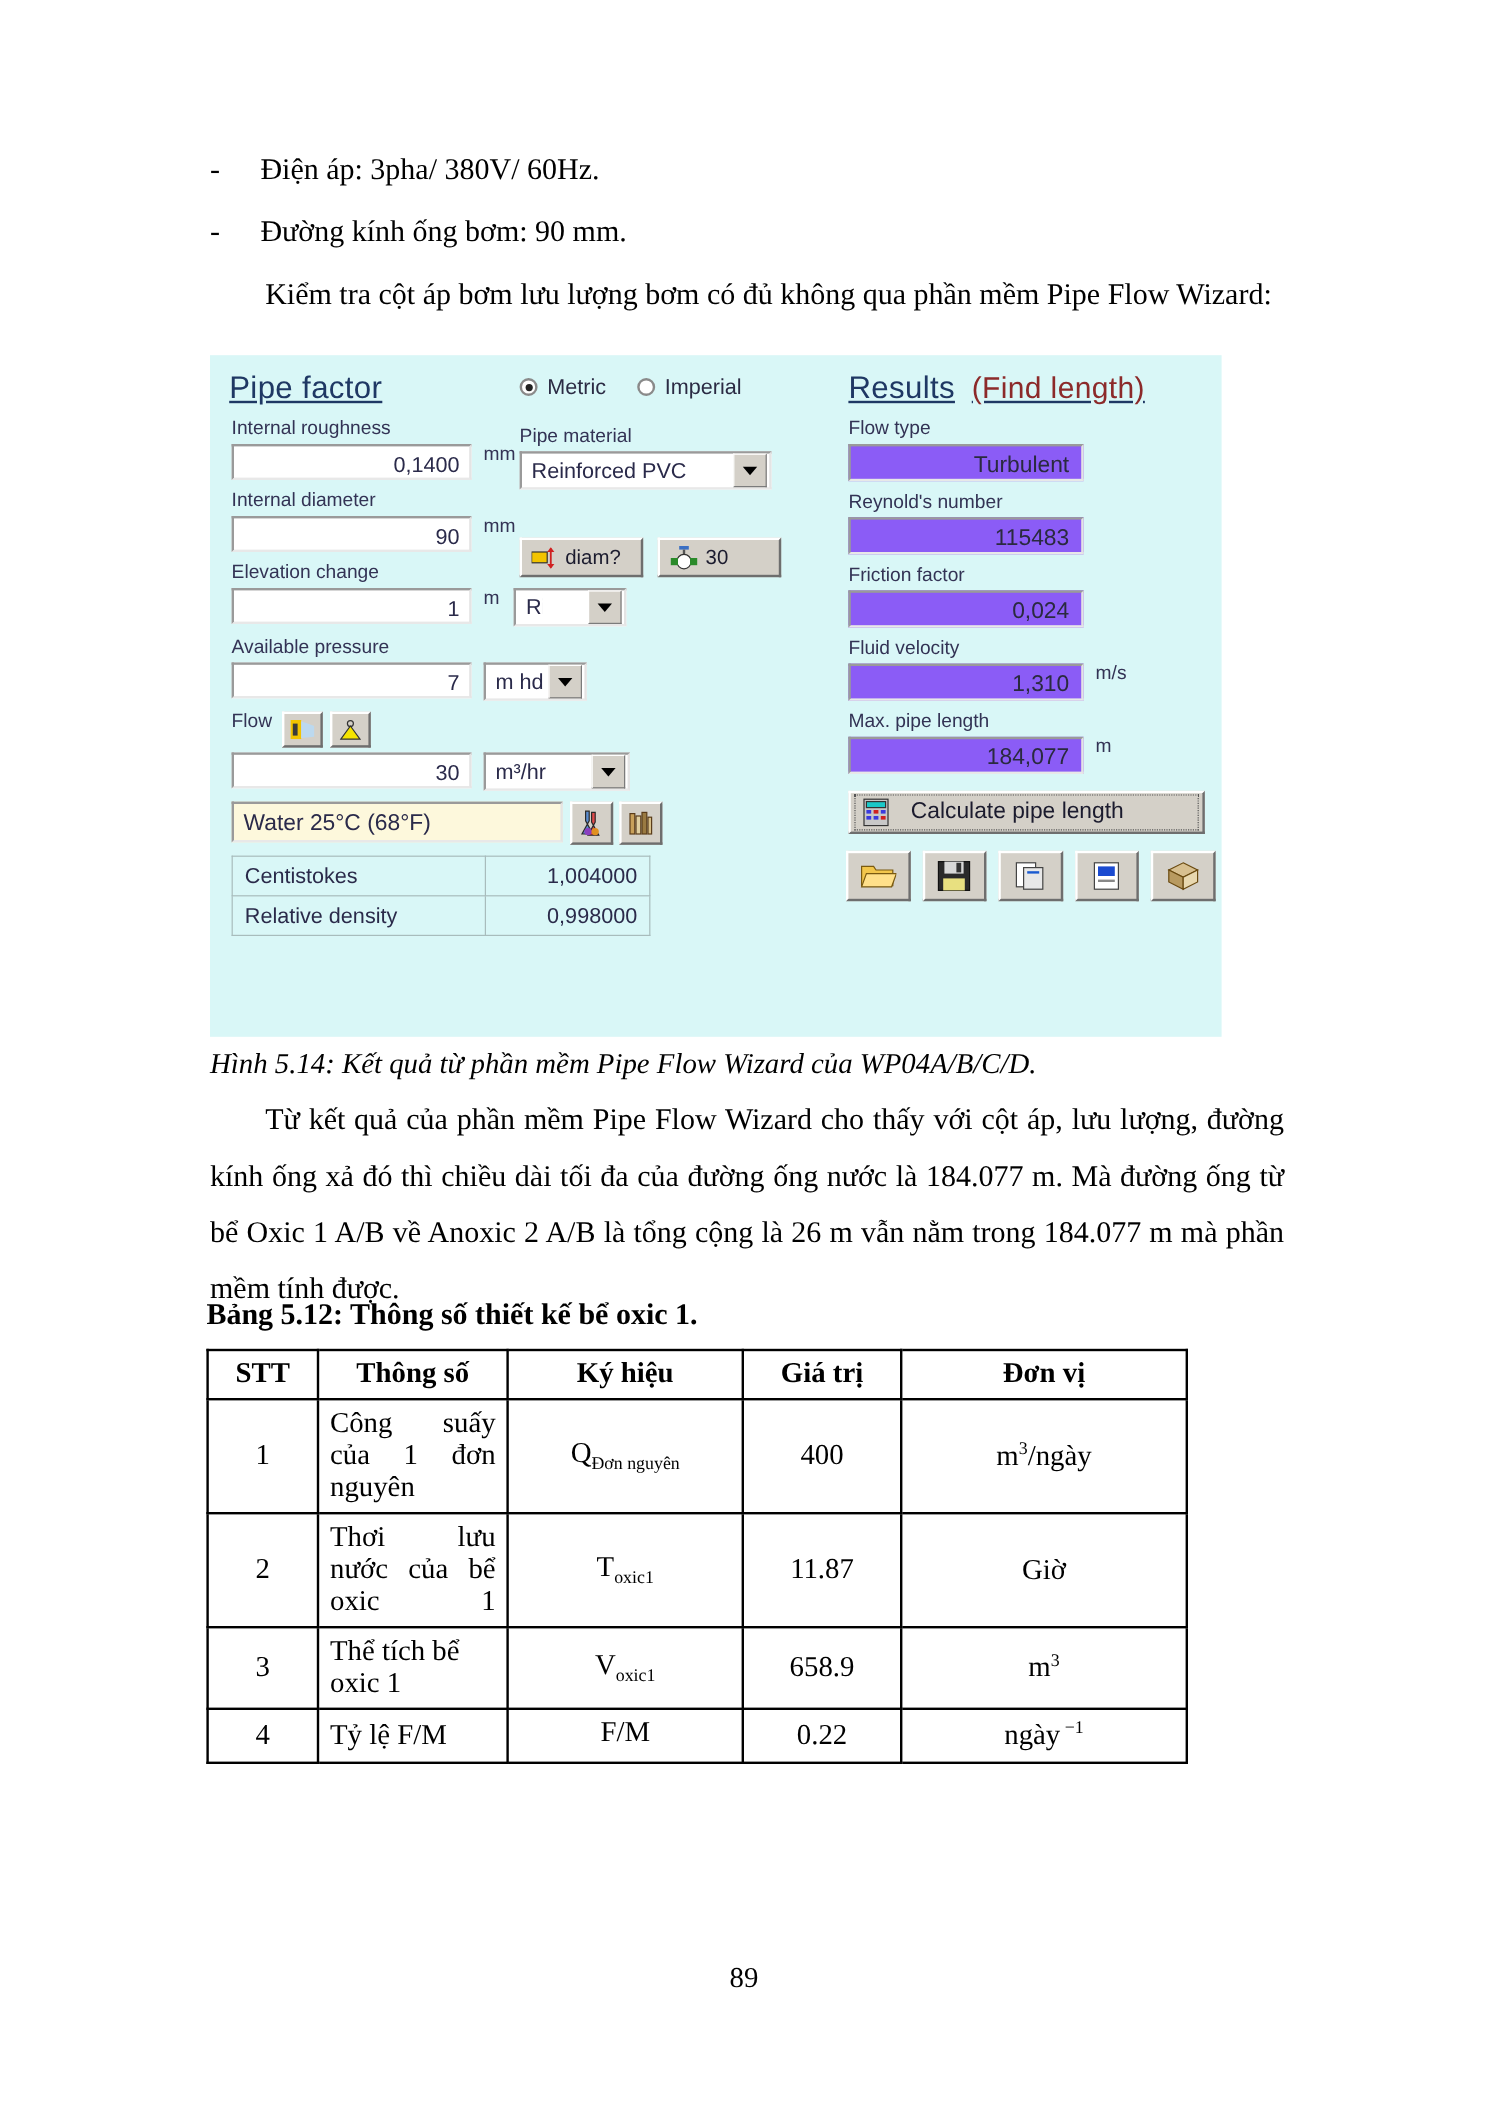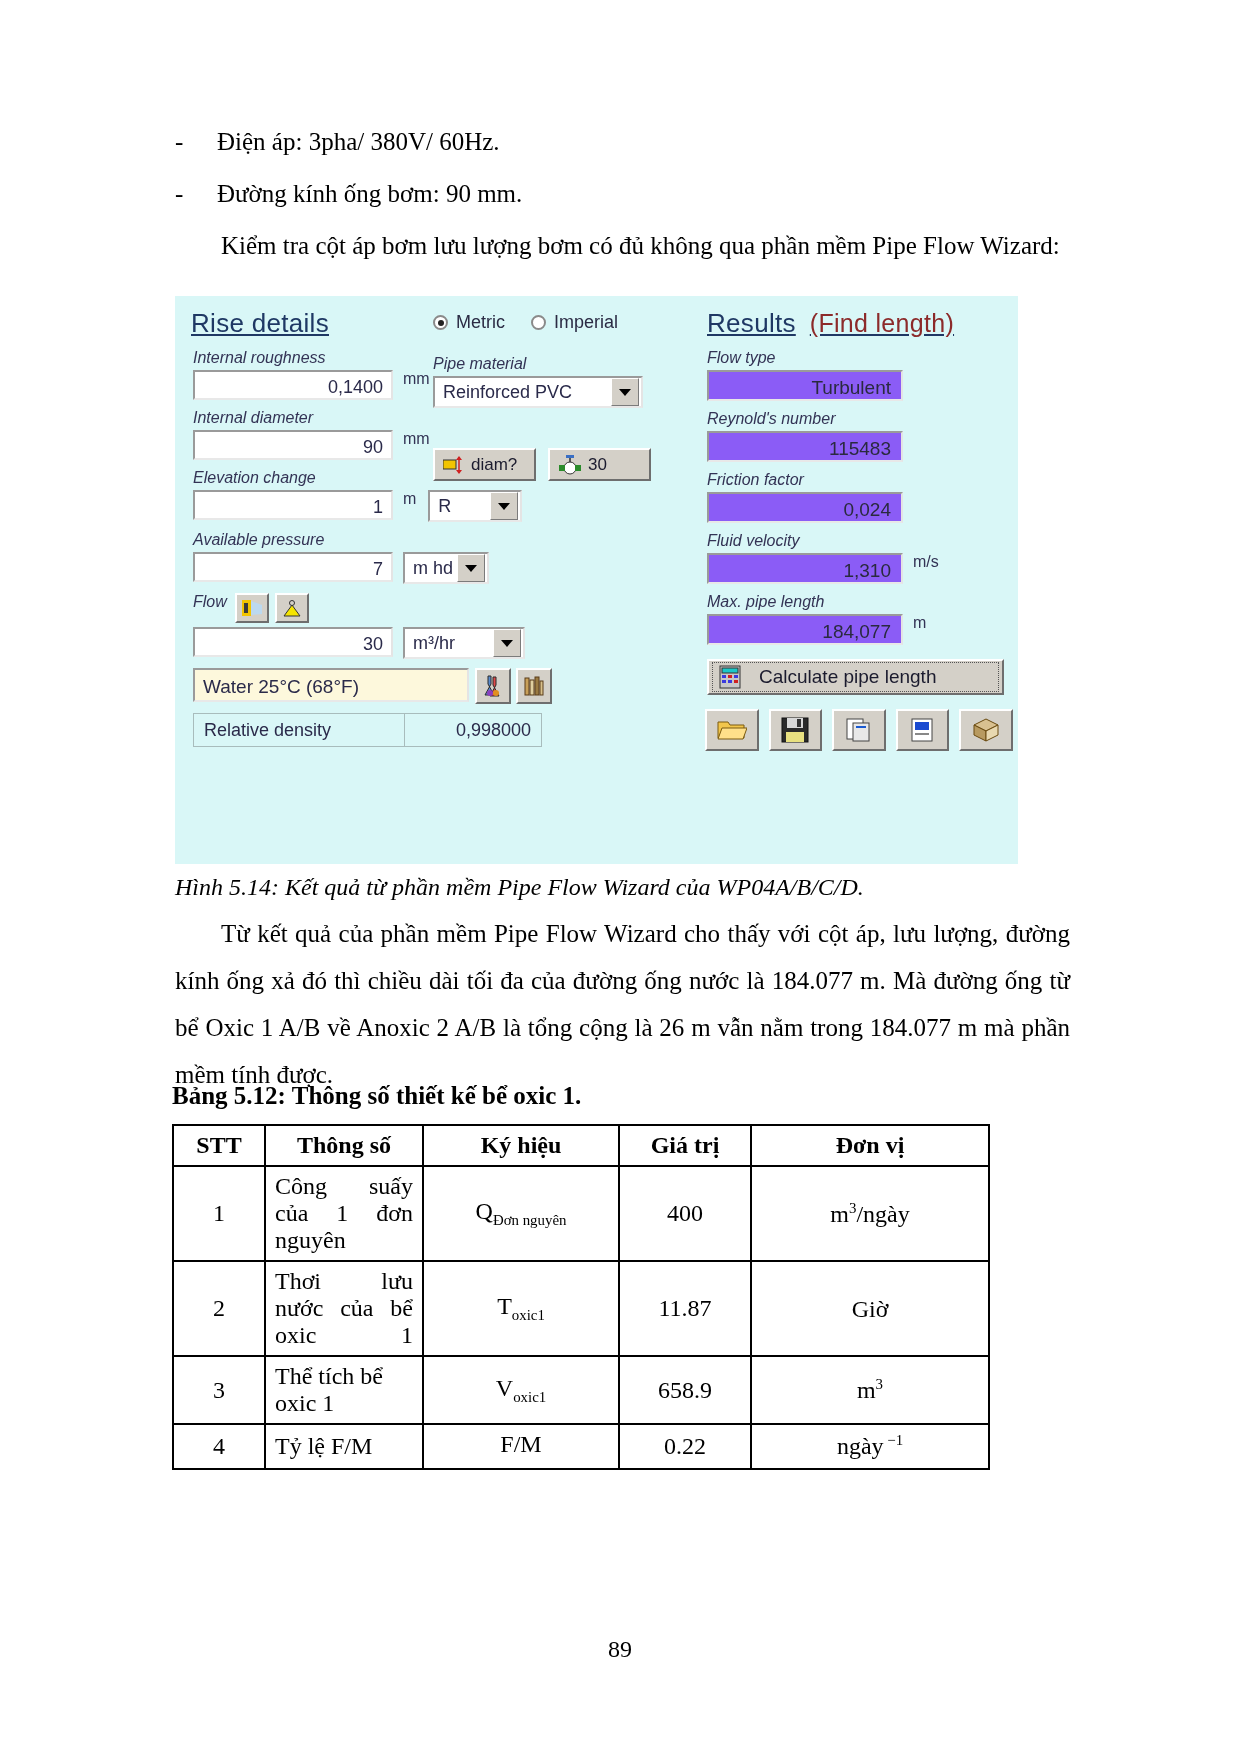--- a/index.html
+++ b/index.html
@@ -88,21 +88,20 @@
     font-size: 25px;
     color: #8c2a2a;
     text-decoration: none;
     margin-left: 14px;
   }
 
   .fld-label {
     font-size: 16px;
     color: #333355;
     margin: 0 0 3px 10px;
-    font-style: italic;
   }
 
   .row { display: flex; align-items: flex-start; margin-bottom: 9px; }
 
   .textbox {
     background: #ffffff;
     border: 2px solid #9a9a9a;
     border-right-color: #e4e4e4;
     border-bottom-color: #e8e8e8;
     height: 30px;
@@ -327,21 +326,21 @@
     <div class="bullet-line">
       <span class="bullet-dash">-</span>
       <span class="bullet-text">Đường kính ống bơm: 90 mm.</span>
     </div>
     <p class="para">Kiểm tra cột áp bơm lưu lượng bơm có đủ không qua phần mềm Pipe Flow Wizard:</p>
   </div>
 
   <div class="pfw">
 
     <div class="pfw-left">
-      <div class="pfw-title">Rise details</div>
+      <div class="pfw-title">Pipe factor</div>
 
       <div class="fld-label">Internal roughness</div>
       <div class="row">
         <div class="textbox tb-wide">0,1400</div>
         <span class="unit">mm</span>
       </div>
 
       <div class="fld-label">Internal diameter</div>
       <div class="row">
         <div class="textbox tb-wide">90</div>
@@ -412,20 +411,24 @@
             <rect x="2" y="3" width="4" height="17" fill="#c8a05a" stroke="#5a3c1a"></rect>
             <rect x="7" y="5" width="4" height="15" fill="#e0cfa0" stroke="#5a3c1a"></rect>
             <rect x="12" y="2" width="4" height="18" fill="#9a7a42" stroke="#5a3c1a"></rect>
             <rect x="17" y="6" width="3" height="14" fill="#d8c08a" stroke="#5a3c1a"></rect>
           </svg>
         </span>
       </div>
 
       <table class="proptable">
         <tbody>
+            <tr>
+          <td>Centistokes</td>
+          <td class="val">1,004000</td>
+        </tr>
         <tr>
           <td>Relative density</td>
           <td class="val">0,998000</td>
         </tr>
       </tbody>
         </table>
     </div>
 
     <div class="pfw-mid">
       <div class="row" style="margin-top:8px; margin-bottom:22px;">

